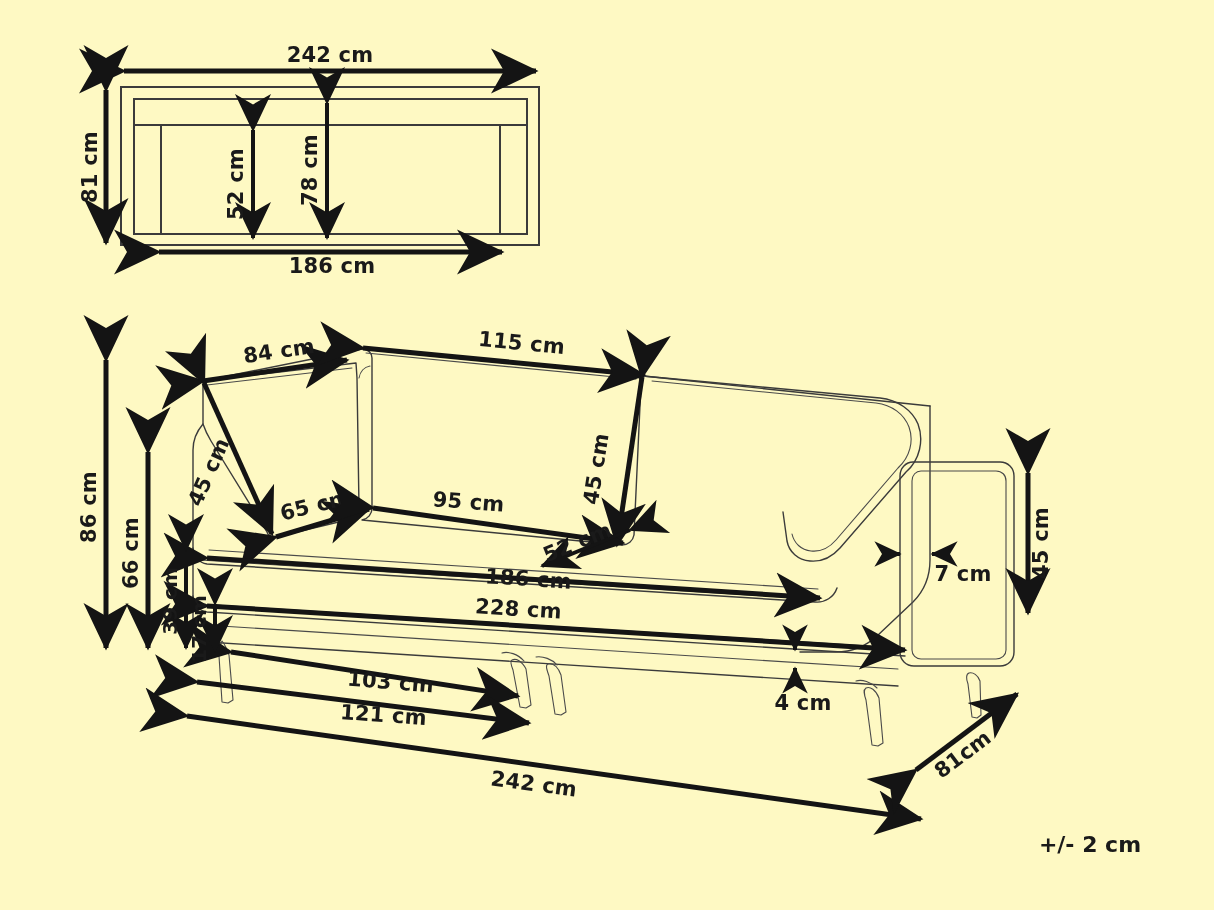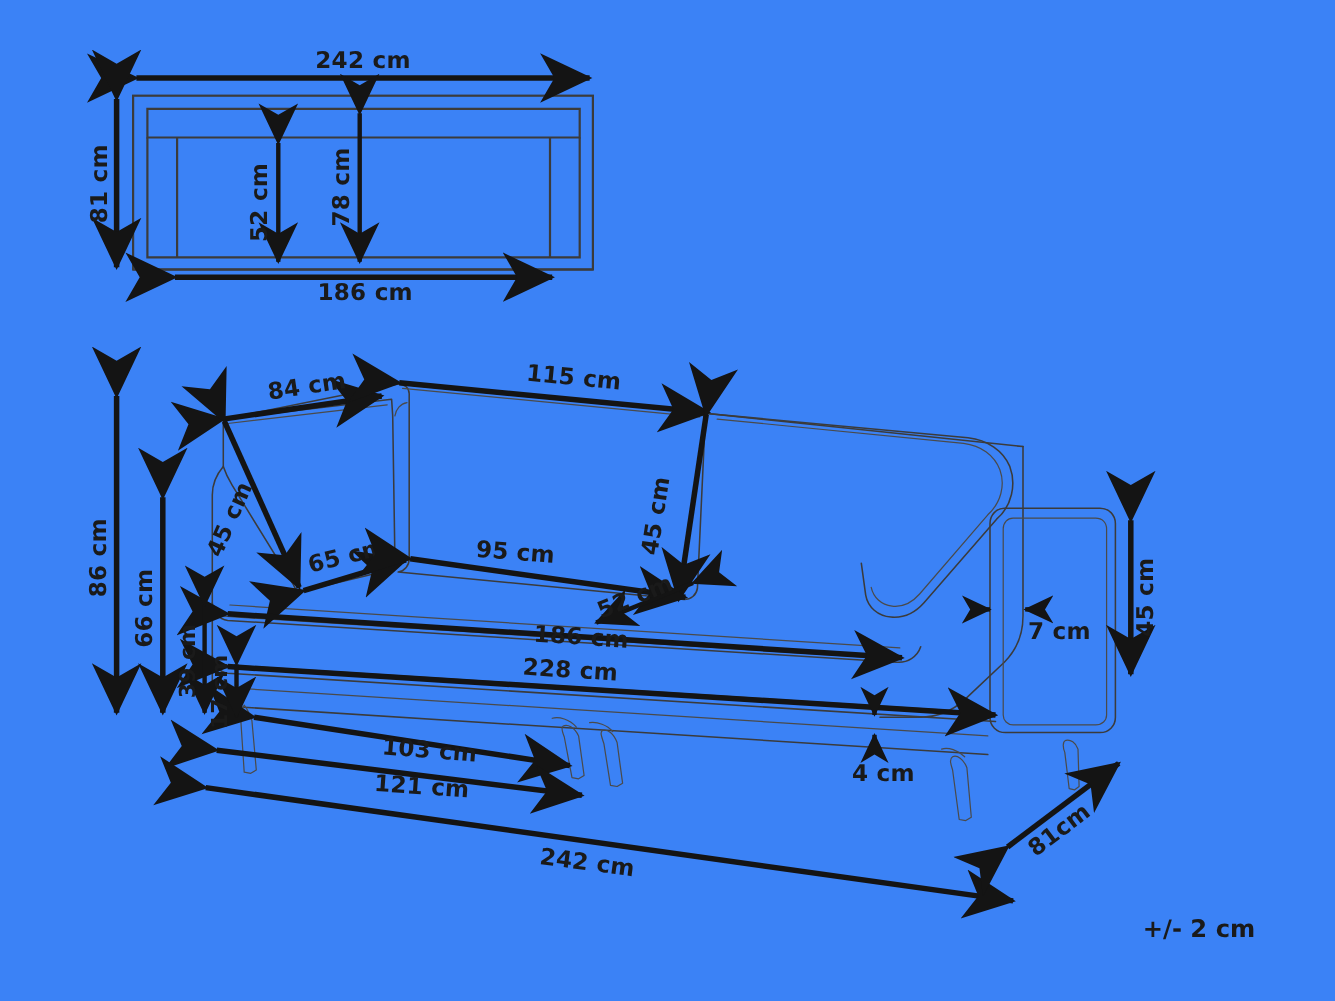--- a/index.html
+++ b/index.html
@@ -8,21 +8,21 @@
     padding: 0;
     background: #ffffff;
   }
   body {
     font-family: "DejaVu Sans", "Liberation Sans", sans-serif;
   }
   #page {
     position: relative;
     width: 1214px;
     height: 910px;
-    background: #3b82f6;
+    background: #fef9c3;
     overflow: hidden;
   }
   #drawing {
     position: absolute;
     left: 0;
     top: 0;
     width: 1214px;
     height: 910px;
   }
   .dim-text {

